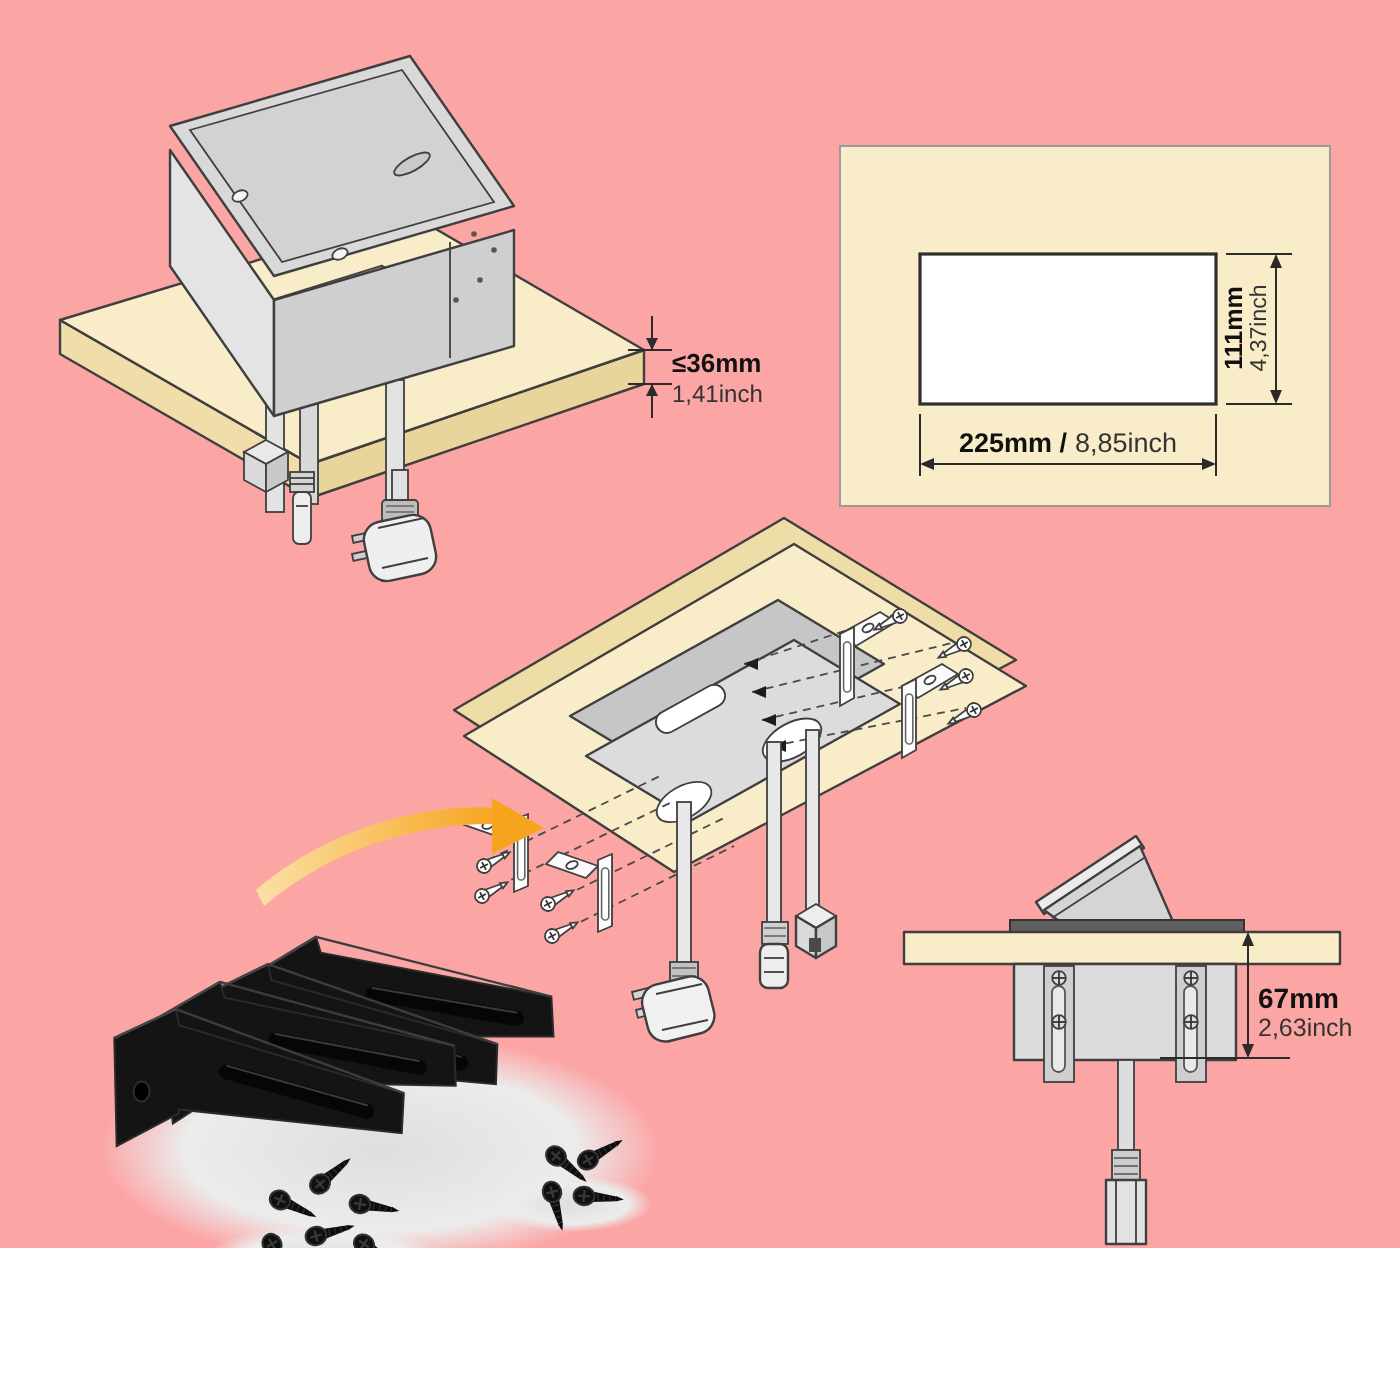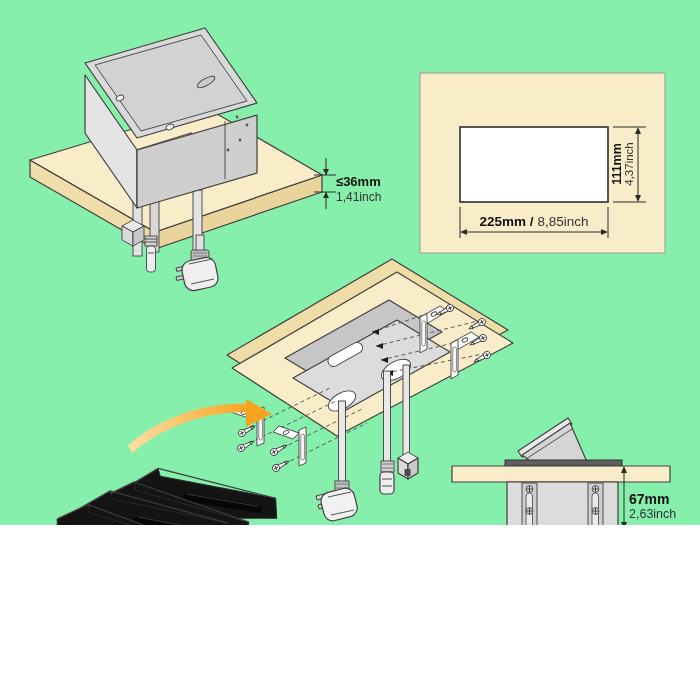--- a/index.html
+++ b/index.html
@@ -1,16 +1,16 @@
 <!DOCTYPE html>
 <html><head>
 <meta charset="utf-8">
 <style>
   html,body{margin:0;padding:0;background:#ffffff;}
-  #stage{position:relative;width:700px;height:525px;background:#86efac;overflow:hidden;
+  #stage{position:relative;width:700px;height:624px;background:#fca5a5;overflow:hidden;
          font-family:"Liberation Sans", sans-serif;}
   .panel{position:absolute;}
   svg text{font-family:"Liberation Sans", sans-serif;fill:#1a1a1a;}
   .mm{font-weight:bold;fill:#111111;}
   .inch{font-weight:normal;fill:#333333;}
   .ln{stroke:#3f3f3f;stroke-width:1.2;stroke-linejoin:round;}
   .thin{stroke:#3f3f3f;stroke-width:0.9;}
   .dim{stroke:#2b2b2b;stroke-width:1;}
   .dash{stroke:#4a4a4a;stroke-width:0.9;stroke-dasharray:4 3;fill:none;}
 </style>

